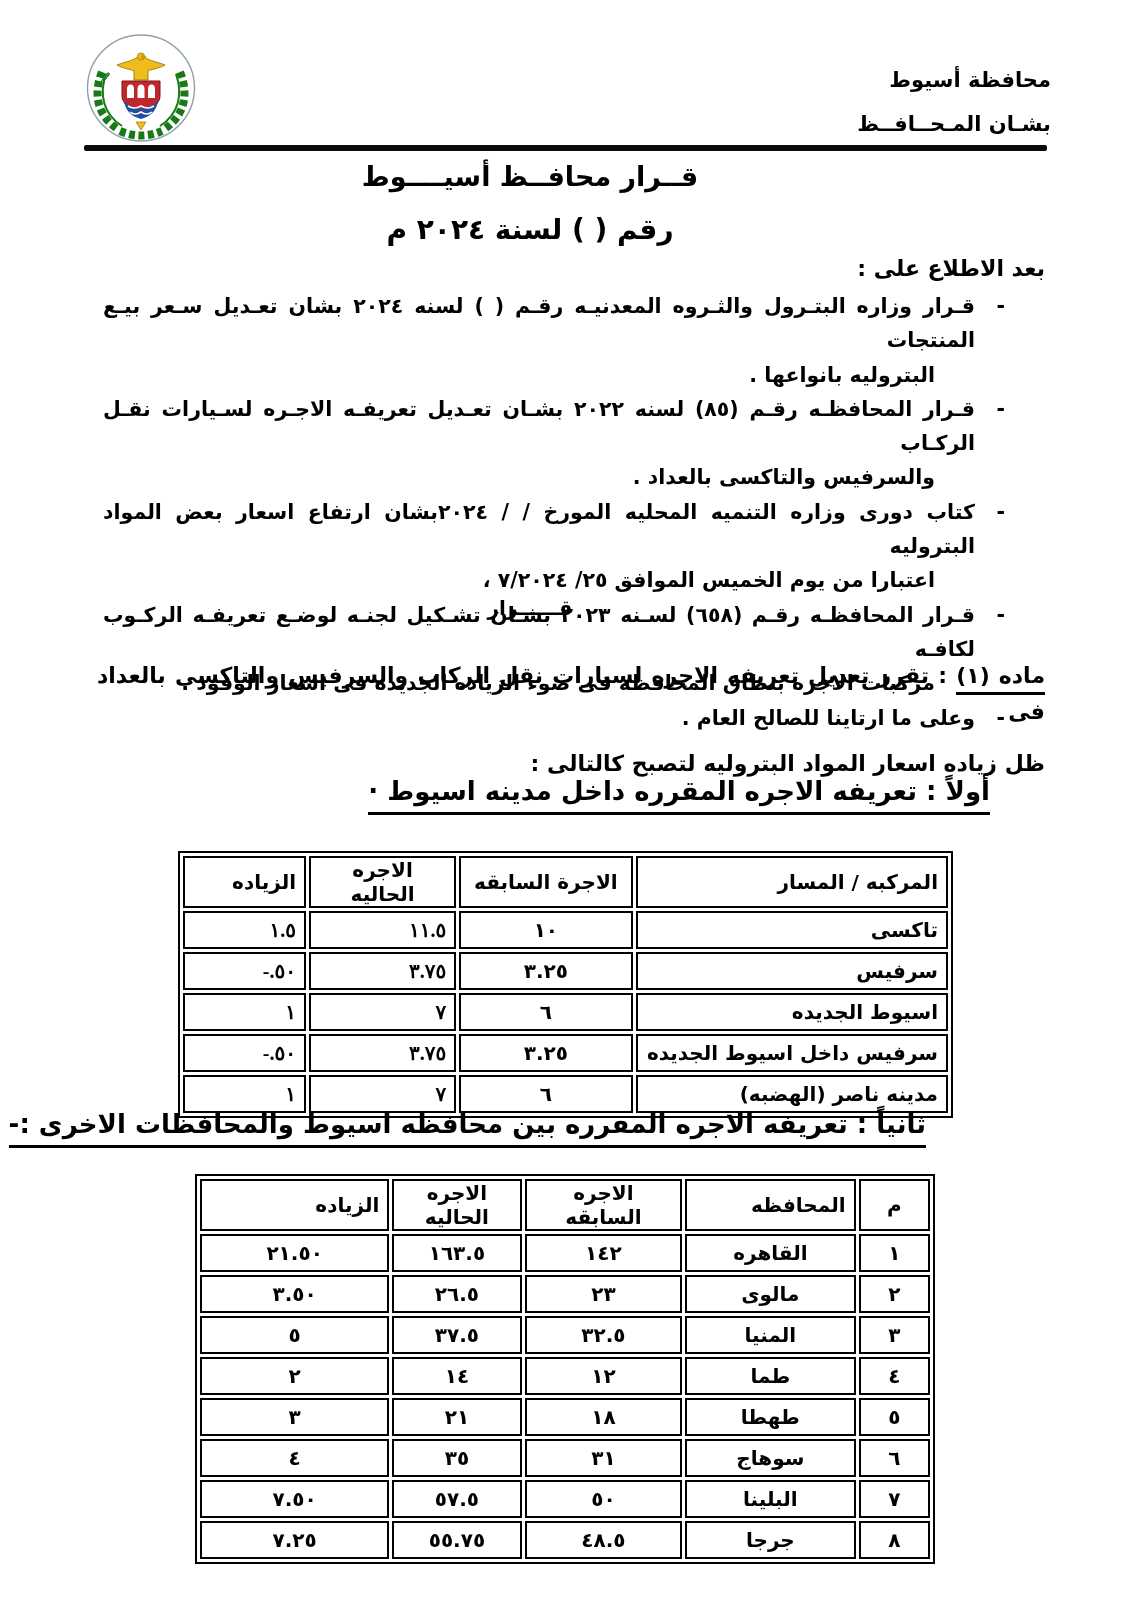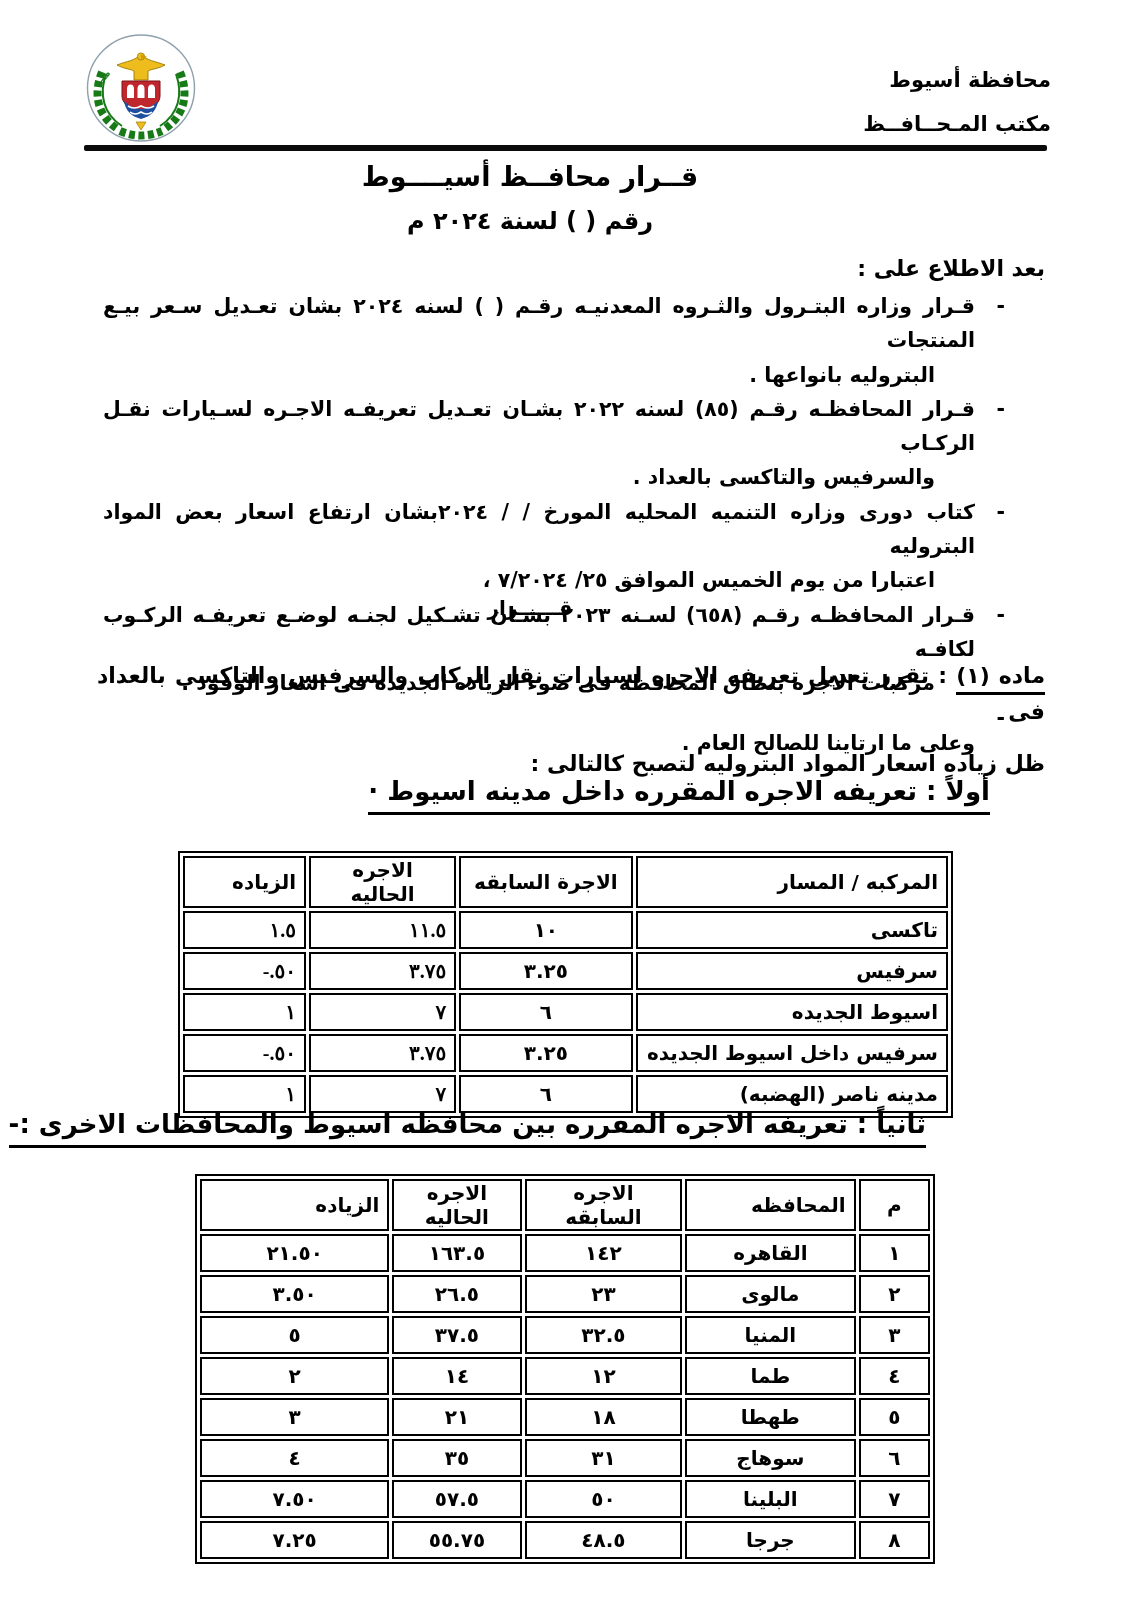--- a/index.html
+++ b/index.html
@@ -13,31 +13,31 @@
     font-weight:700;
     color:#000;
   }
   
   .emblem{position:absolute;left:86px;top:34px;width:110px;height:108px;}
   .org{position:absolute;top:58px;right:80px;text-align:right;font-size:21px;line-height:44px;}
   .rule{position:absolute;top:145px;left:84px;width:963px;height:6px;background:#0b0b0b;border-radius:2px;}
   
   .t-center{position:absolute;left:0;width:1060px;text-align:center;}
   .title1{top:161px;font-size:27px;}
-  .title2{top:207px;font-size:24px;}
+  .title2{top:213px;font-size:28px;}
   .decree-word{top:596px;font-size:20px;}
   
   .lead{position:absolute;top:256px;right:86px;font-size:22px;}
   .items{position:absolute;top:289px;right:126px;width:902px;font-size:20.5px;line-height:34.3px;}
   .item{display:flex;}
   .marker{flex:0 0 26px;text-align:right;}
   .itext{flex:1;margin-right:4px;}
   .l1{text-align:justify;text-align-last:justify;}
   .l2{text-align:right;padding-right:40px;}
-  .item-single .l1{text-align:right;text-align-last:right;margin-top:25px;}
+  .item-single .l1{text-align:right;text-align-last:right;}
   
   .article{position:absolute;top:658px;right:86px;width:948px;font-size:22px;line-height:36px;}
   .a1{text-align:justify;text-align-last:justify;}
   .a2{margin-top:16px;text-align:right;}
   .mada-label{border-bottom:3px solid #000;padding-bottom:4px;}
   
   .sec{position:absolute;font-size:26px;border-bottom:3px solid #000;padding-bottom:6px;}
   .sec1{top:776px;right:141px;}
   .sec2{top:1109px;right:205px;}
   
@@ -96,21 +96,21 @@
 
   <g>
     <path d="M38,67 q17,16 34,0 q-2,14 -17,18 q-15,-4 -17,-18 z" fill="#1d4fa1"></path>
     <path d="M42,72 q6,4 13,0 q7,4 13,0" fill="none" stroke="#ffffff" stroke-width="1.6"></path>
     <path d="M44,78 q5,4 11,0 q6,4 11,0" fill="none" stroke="#ffffff" stroke-width="1.6"></path>
   </g>
 </svg>
 
 <div class="org">
   <div>محافظة أسيوط</div>
-  <div>مكتب المـحــافــظ</div>
+  <div>بشـان المـحــافــظ</div>
 </div>
 
 <div class="rule"></div>
 
 <div class="t-center title1">قــرار محافــظ أسيــــوط</div>
 <div class="t-center title2">رقم  (       ) لسنة ٢٠٢٤ م</div>
 
 <div class="lead">بعد الاطلاع على  :</div>
 
 <div class="items">

